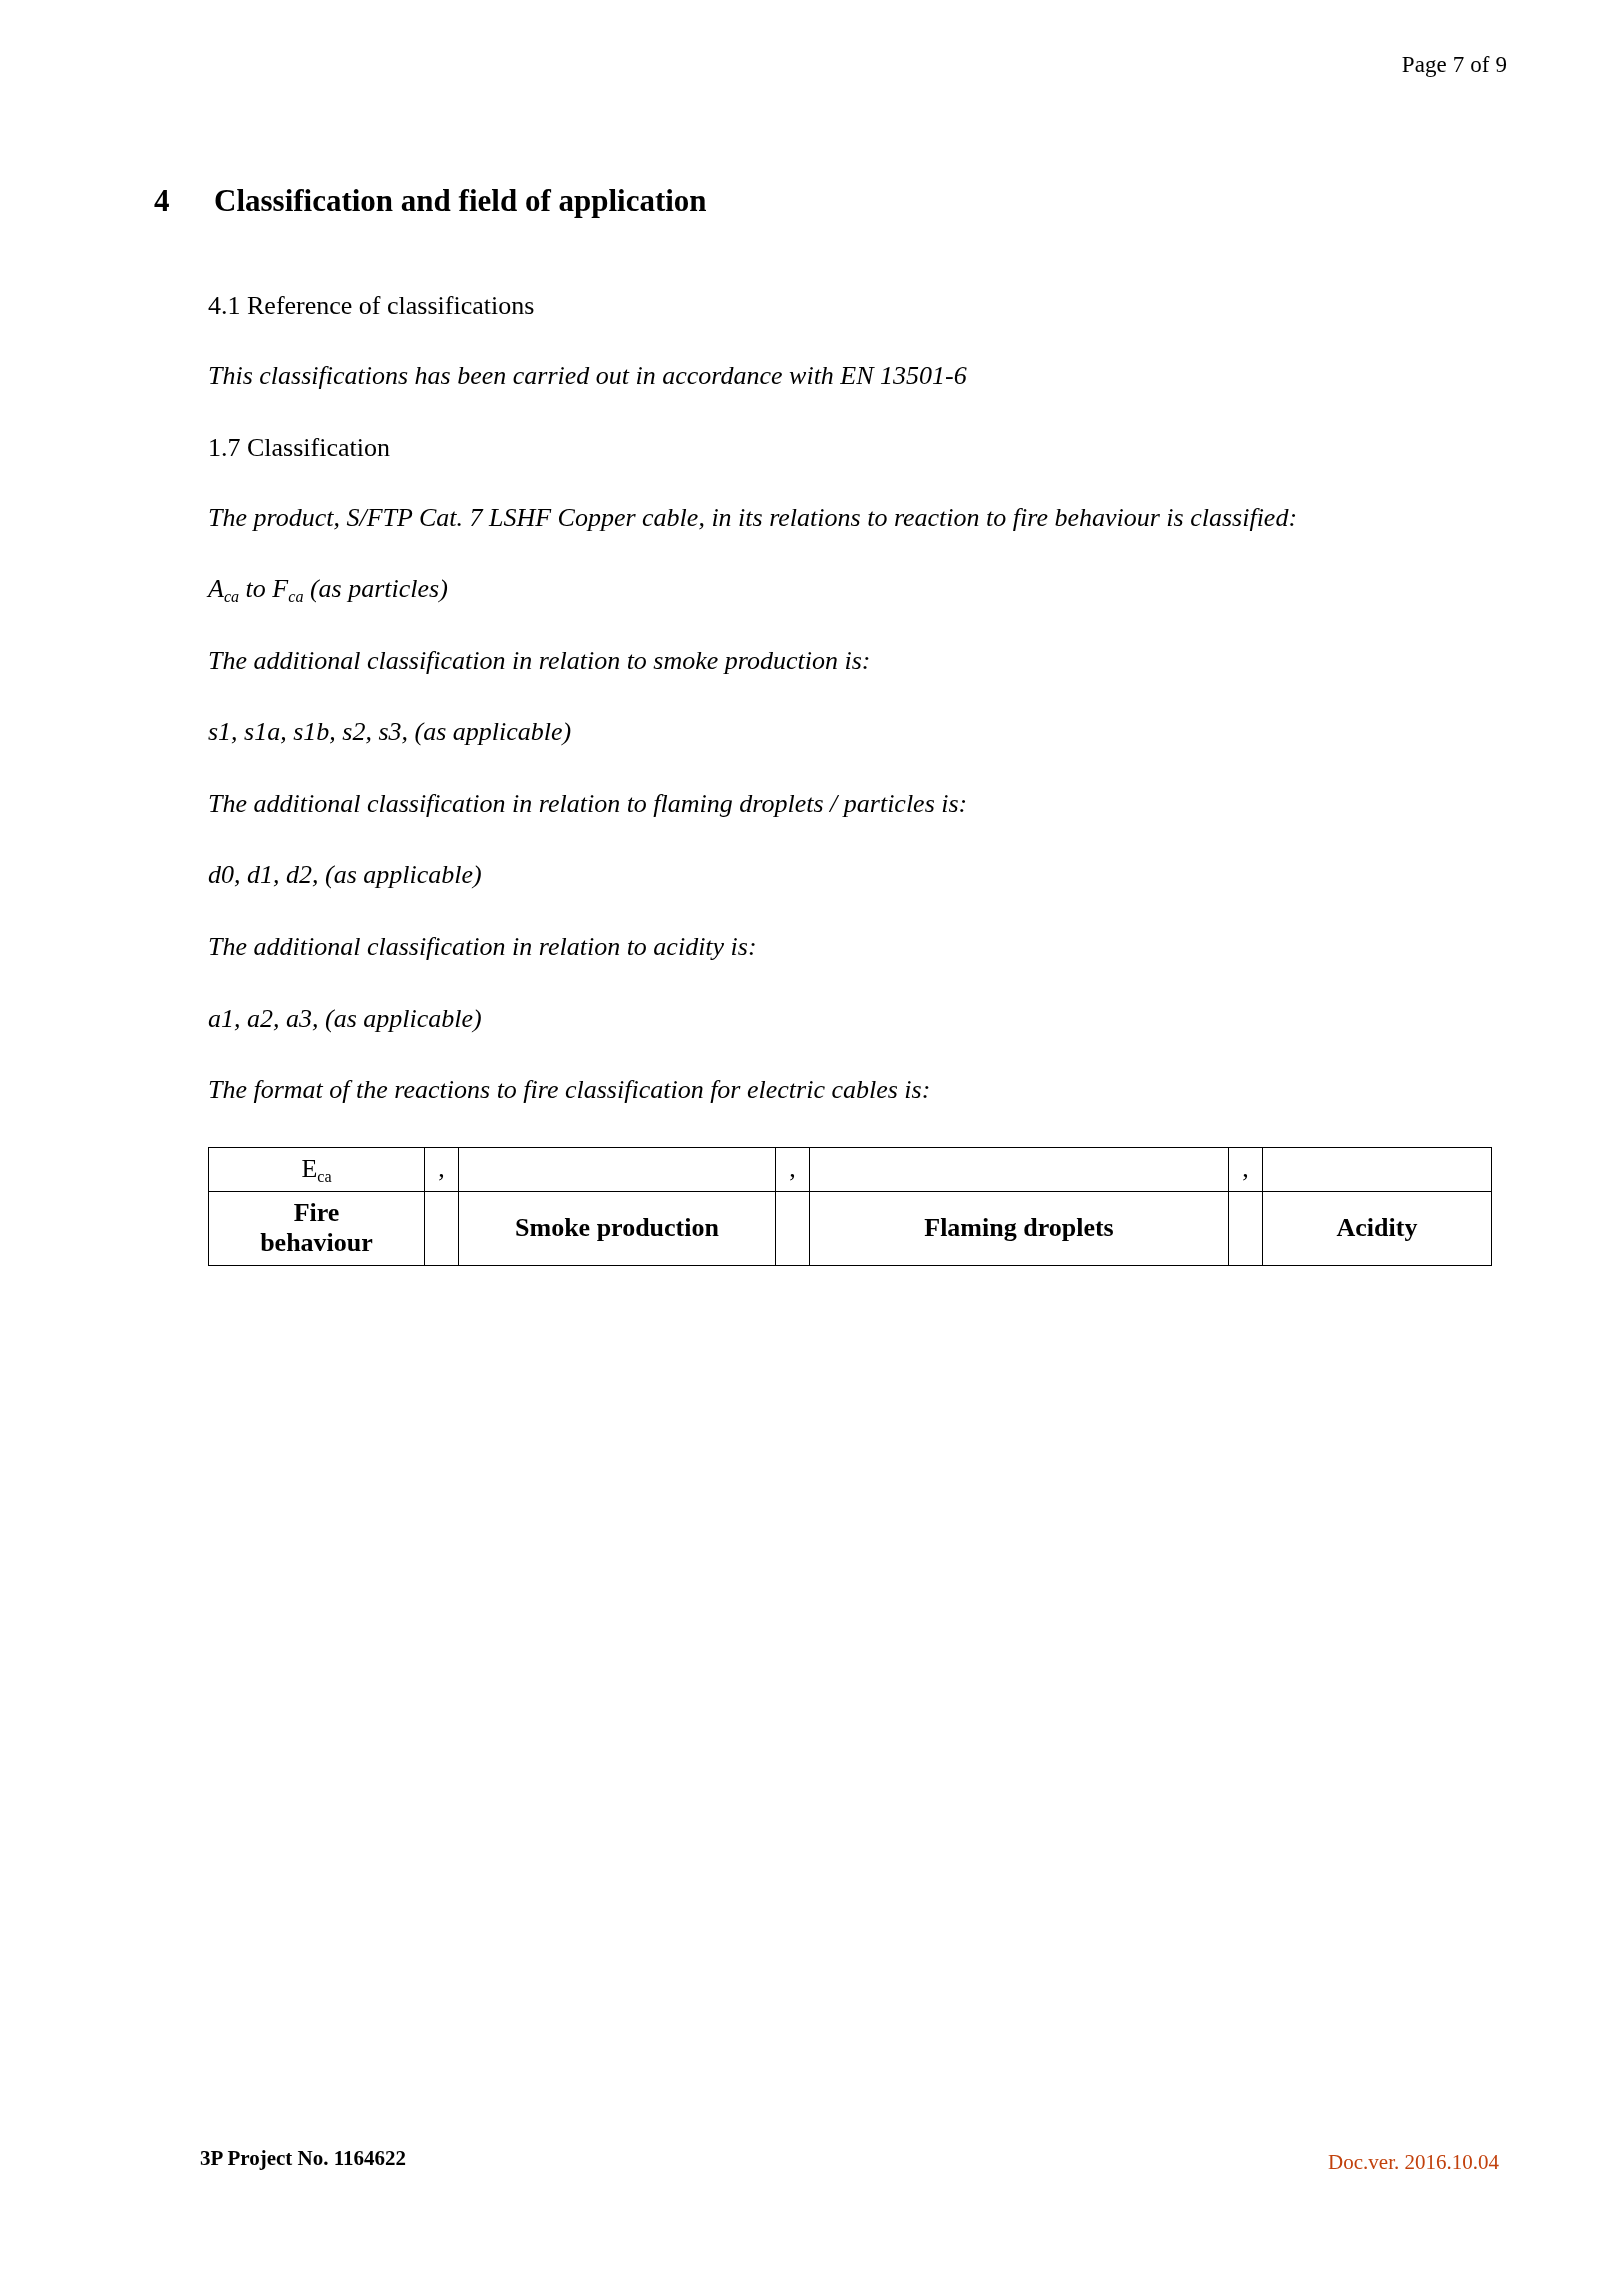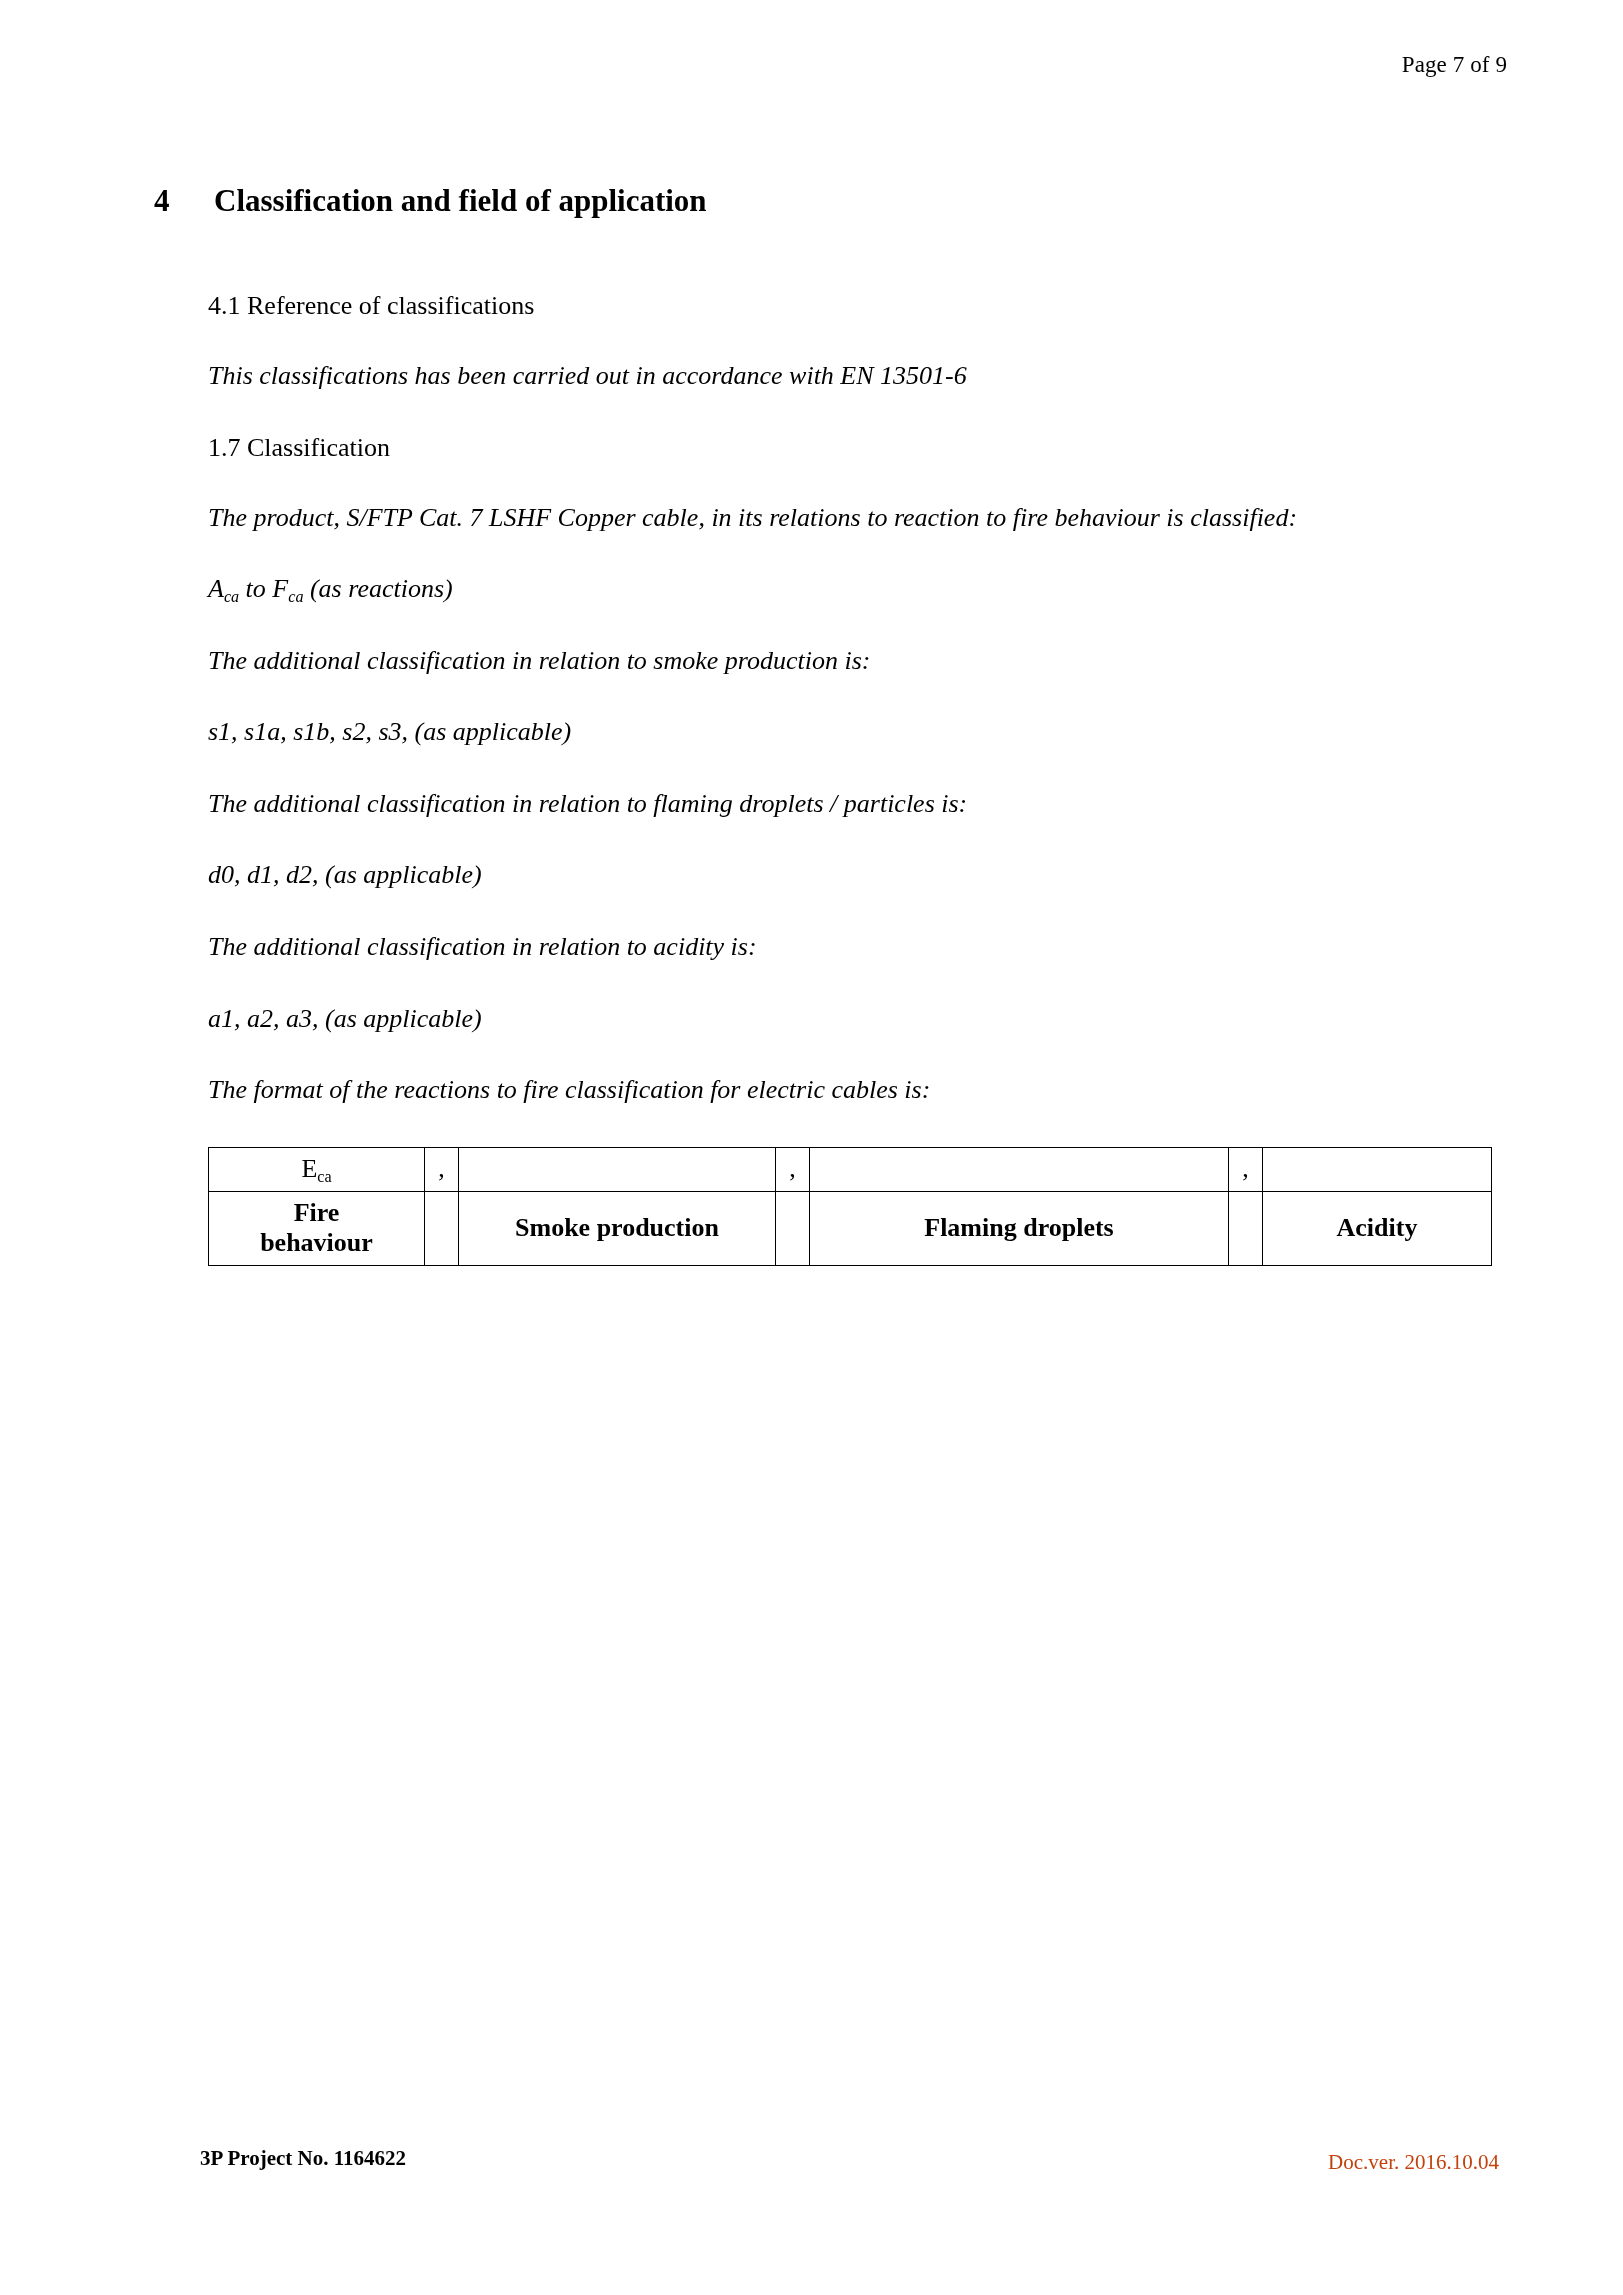--- a/index.html
+++ b/index.html
@@ -154,21 +154,21 @@
       <div class="sp-2"></div>
 
       <div class="para">The product, S/FTP Cat. 7 LSHF Copper cable, in its relations to reaction to fire behaviour is classified:</div>
 
       <div class="sp-small"></div>
 
       <div class="para nojust">
         <span>A</span><sub>ca</sub>
         <span>to</span>
         <span>F</span><sub>ca</sub>
-        <span>(as reactions)</span>
+        <span>(as particles)</span>
       </div>
 
       <div class="sp-small"></div>
 
       <div class="para nojust">The additional classification in relation to smoke production is:</div>
 
       <div class="sp-small"></div>
 
       <div class="para nojust">s1, s1a, s1b, s2, s3, (as applicable)</div>
 

